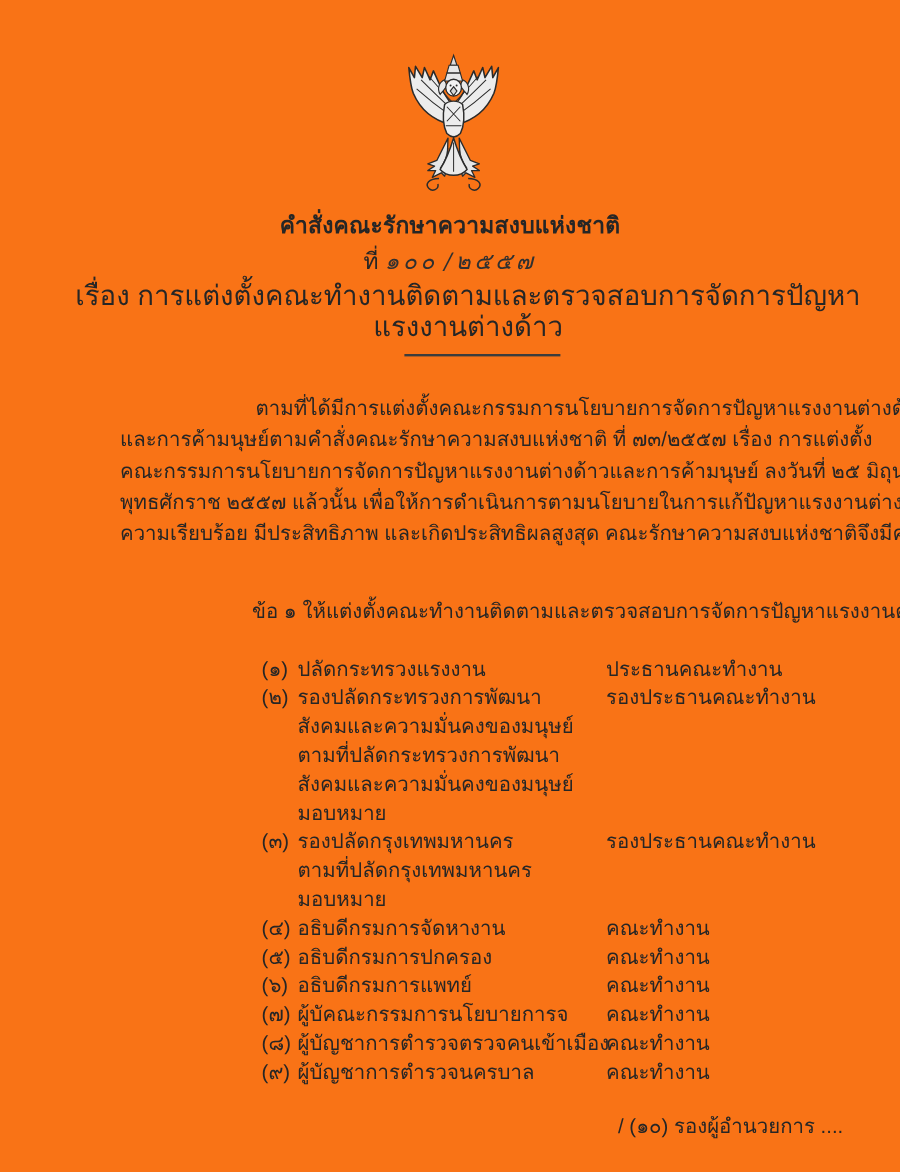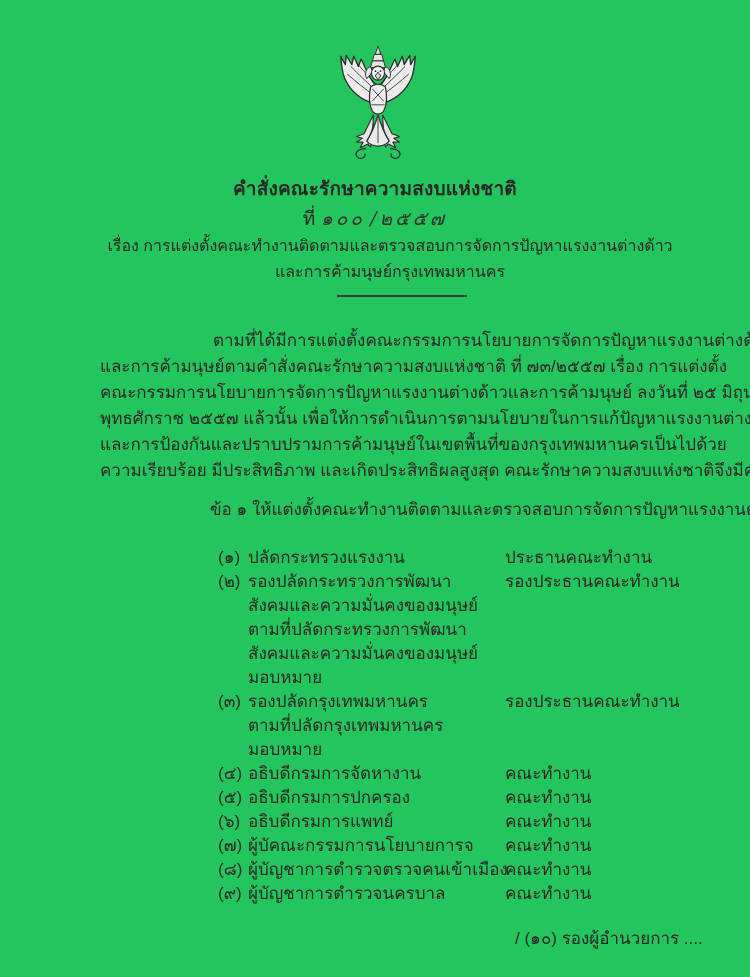--- a/index.html
+++ b/index.html
@@ -1,27 +1,27 @@
 <!DOCTYPE html>
 <html><head>
 <meta charset="utf-8">
 <style>
   * { margin:0; padding:0; box-sizing:border-box; }
   html,body { background:#ffffff; }
   body { font-family:"Liberation Sans","DejaVu Sans",sans-serif; color:#262626; }
   .page {
     position:relative; width:750px; height:977px;
-    background:#22c55e; overflow:hidden;
+    background:#f97316; overflow:hidden;
   }
   .emblem { position:absolute; left:322px; top:40px; width:112px; height:124px; }
   .header-block { position:absolute; left:0; top:176px; width:750px; text-align:center; }
   .doc-title { font-size:19px; line-height:26px; font-weight:600; letter-spacing:0.2px; }
   .doc-number { font-size:19px; line-height:28px; margin-top:2px; }
   .handwritten { font-style:italic; letter-spacing:3px; font-family:"DejaVu Serif",serif; font-size:19px; color:#303030;text-align:right; }
-  .subject { position:absolute; left:30px; top:233px; width:720px; text-align:center; font-size:16px; line-height:26px; }
+  .subject { position:absolute; left:30px; top:233px; width:720px; text-align:center; font-size:23px; line-height:26px; }
   .divider { position:absolute; left:337px; top:295px; width:130px; height:2px; background:#3c3c3c; }
 
   .body-para { position:absolute; left:100px; top:328px; width:570px; font-size:17px; line-height:26px; }
   .body-para .line { white-space:nowrap; }
   .body-para .line.indent { padding-left:113px; }
 
   .clause { position:absolute; left:100px; top:497px; width:570px; font-size:17px; line-height:25px; }
   .clause .line { white-space:nowrap; }
   .clause .line.indent { padding-left:110px; }
 
@@ -78,30 +78,28 @@
   <div class="header-block">
     <div class="doc-title">คำสั่งคณะรักษาความสงบแห่งชาติ</div>
     <div class="doc-number">
       <span>ที่</span>
       <span class="handwritten">๑๐๐</span>
       <span class="handwritten">/๒๕๕๗</span>
     </div>
   </div>
   <div class="subject">
     <div>เรื่อง  การแต่งตั้งคณะทำงานติดตามและตรวจสอบการจัดการปัญหาแรงงานต่างด้าว</div>
-    <div>และการค้ามนุษย์กรุงเทพมหานคร</div>
   </div>
   <div class="divider"></div>
 
   <div class="body-para">
     <div class="line indent">ตามที่ได้มีการแต่งตั้งคณะกรรมการนโยบายการจัดการปัญหาแรงงานต่างด้าว</div>
     <div class="line">และการค้ามนุษย์ตามคำสั่งคณะรักษาความสงบแห่งชาติ ที่ ๗๓/๒๕๕๗ เรื่อง การแต่งตั้ง</div>
     <div class="line">คณะกรรมการนโยบายการจัดการปัญหาแรงงานต่างด้าวและการค้ามนุษย์ ลงวันที่ ๒๕ มิถุนายน</div>
     <div class="line">พุทธศักราช ๒๕๕๗ แล้วนั้น  เพื่อให้การดำเนินการตามนโยบายในการแก้ปัญหาแรงงานต่างด้าว</div>
-    <div class="line">และการป้องกันและปราบปรามการค้ามนุษย์ในเขตพื้นที่ของกรุงเทพมหานครเป็นไปด้วย</div>
     <div class="line">ความเรียบร้อย มีประสิทธิภาพ และเกิดประสิทธิผลสูงสุด  คณะรักษาความสงบแห่งชาติจึงมีคำสั่ง</div>
   </div>
 
   <div class="clause">
     <div class="line indent">ข้อ ๑  ให้แต่งตั้งคณะทำงานติดตามและตรวจสอบการจัดการปัญหาแรงงานต่างด้าว</div>
   </div>
 
   <div class="committee">
 
     <div class="member-row">

